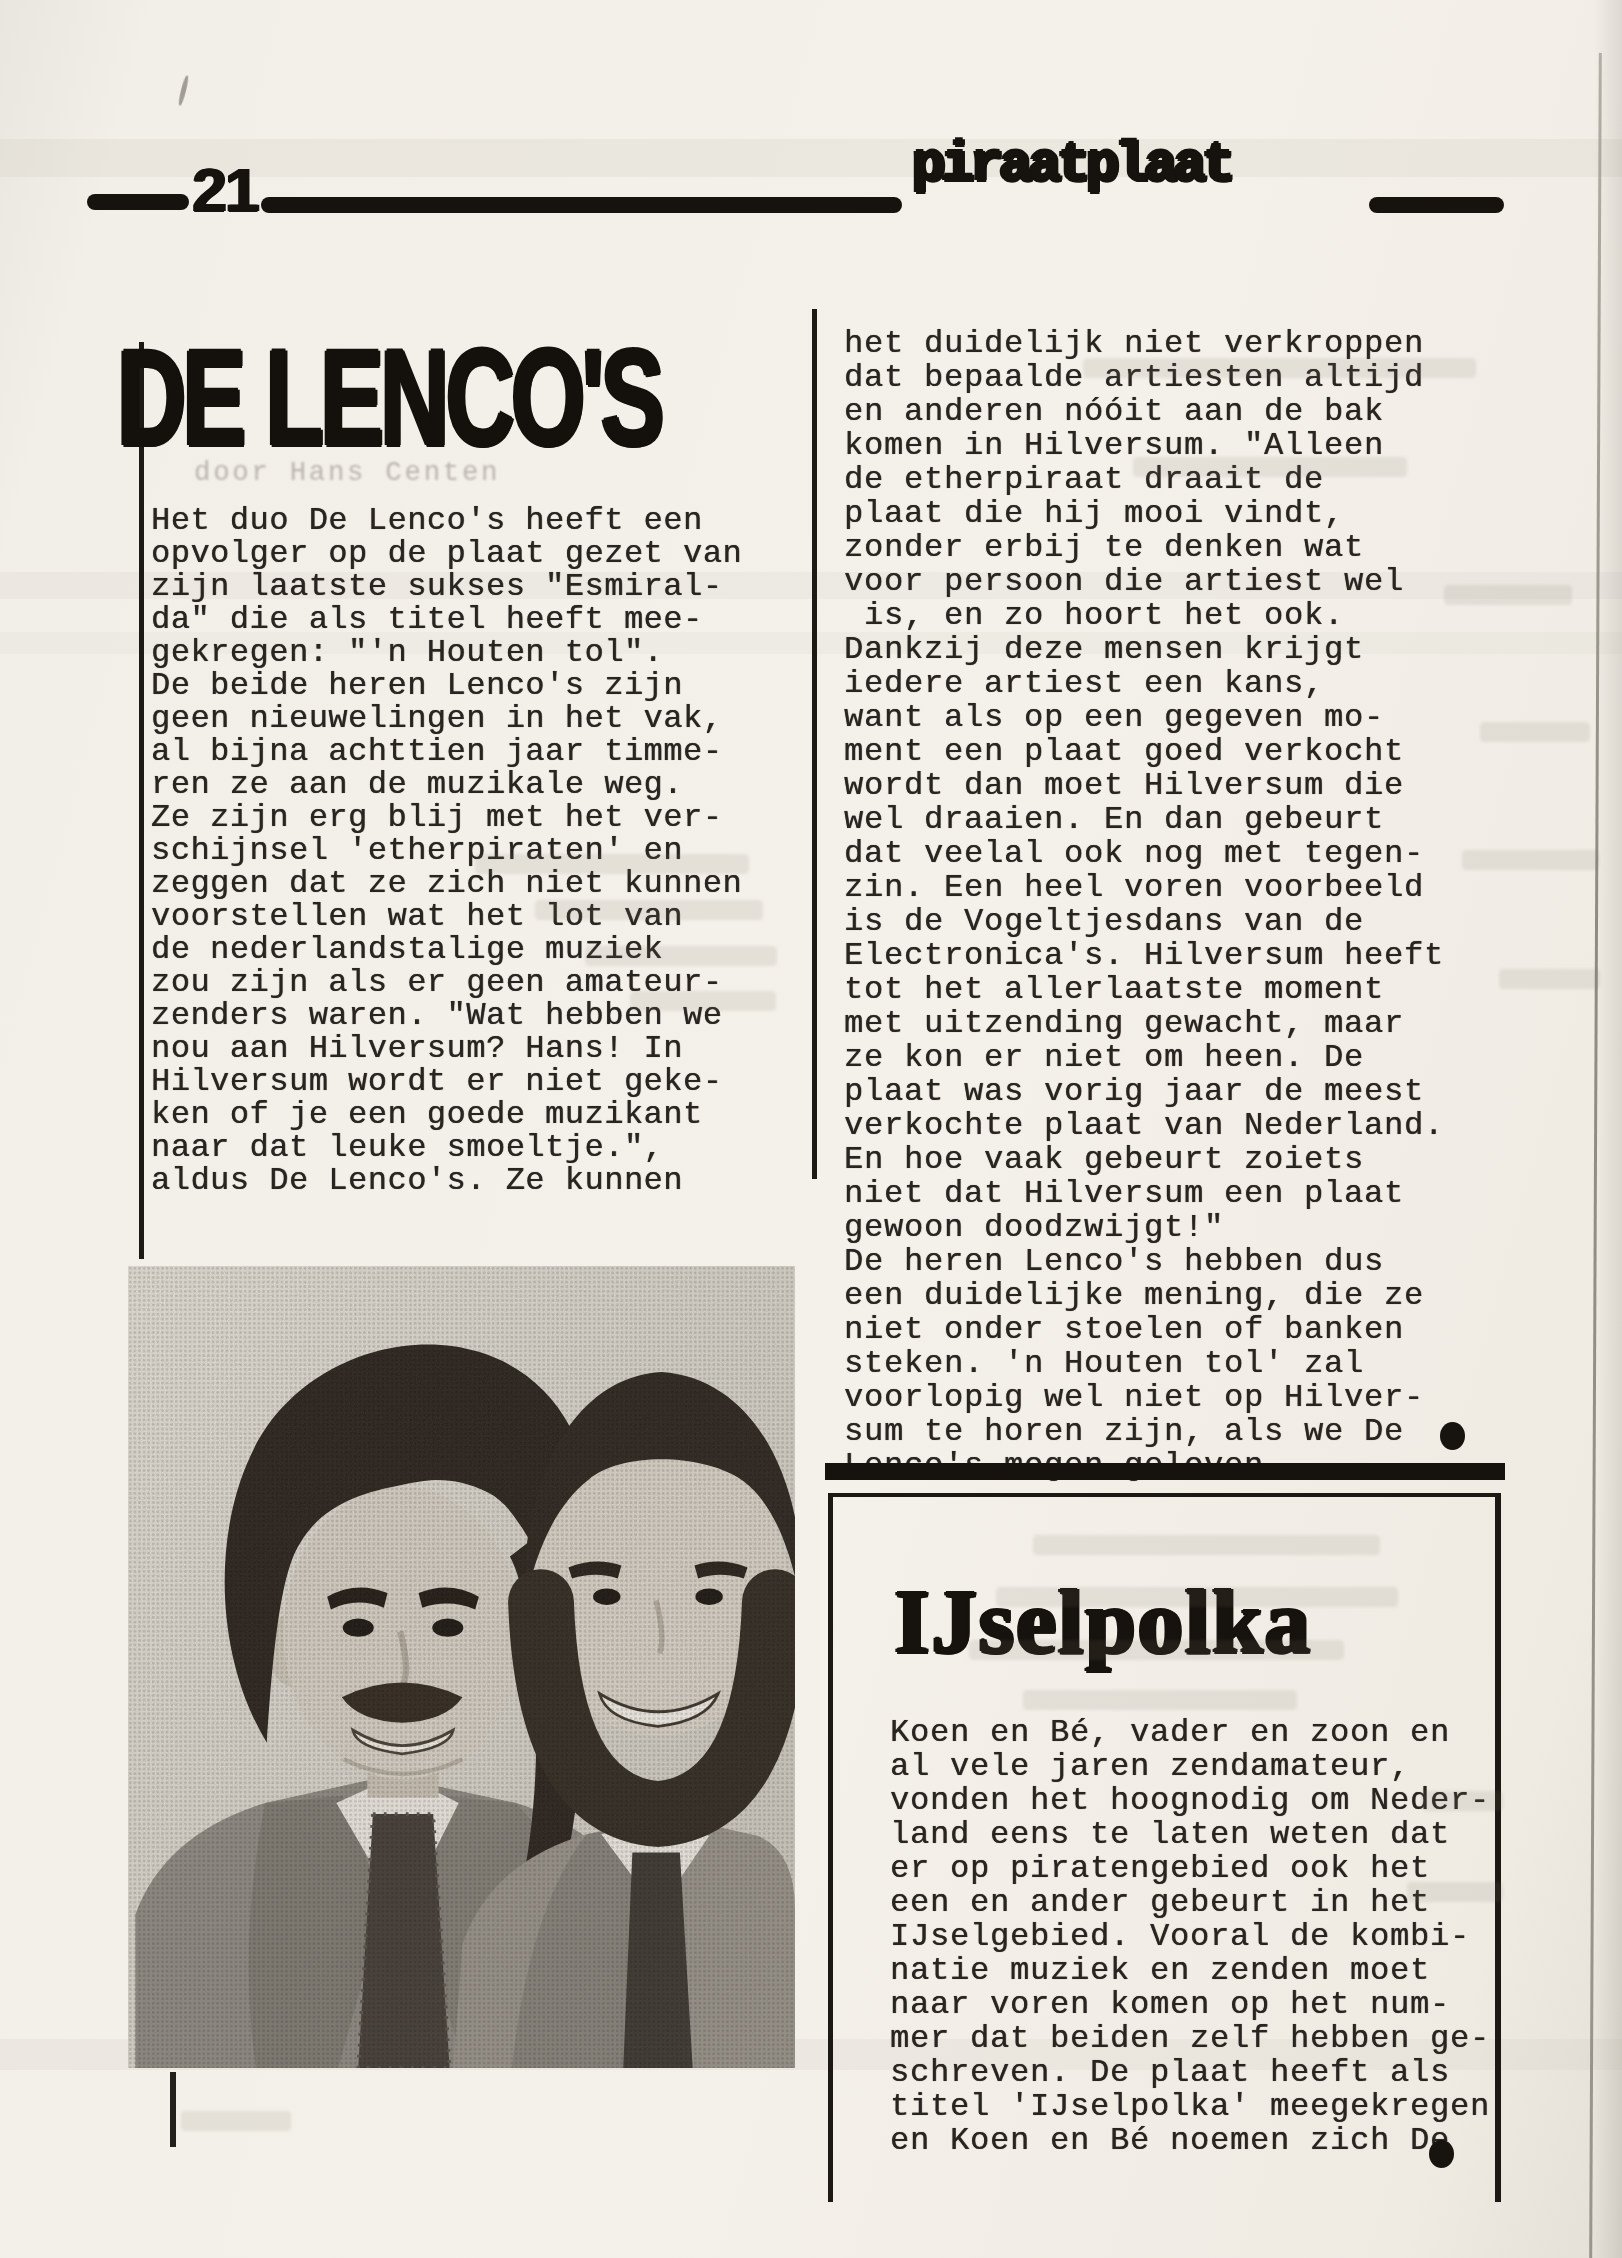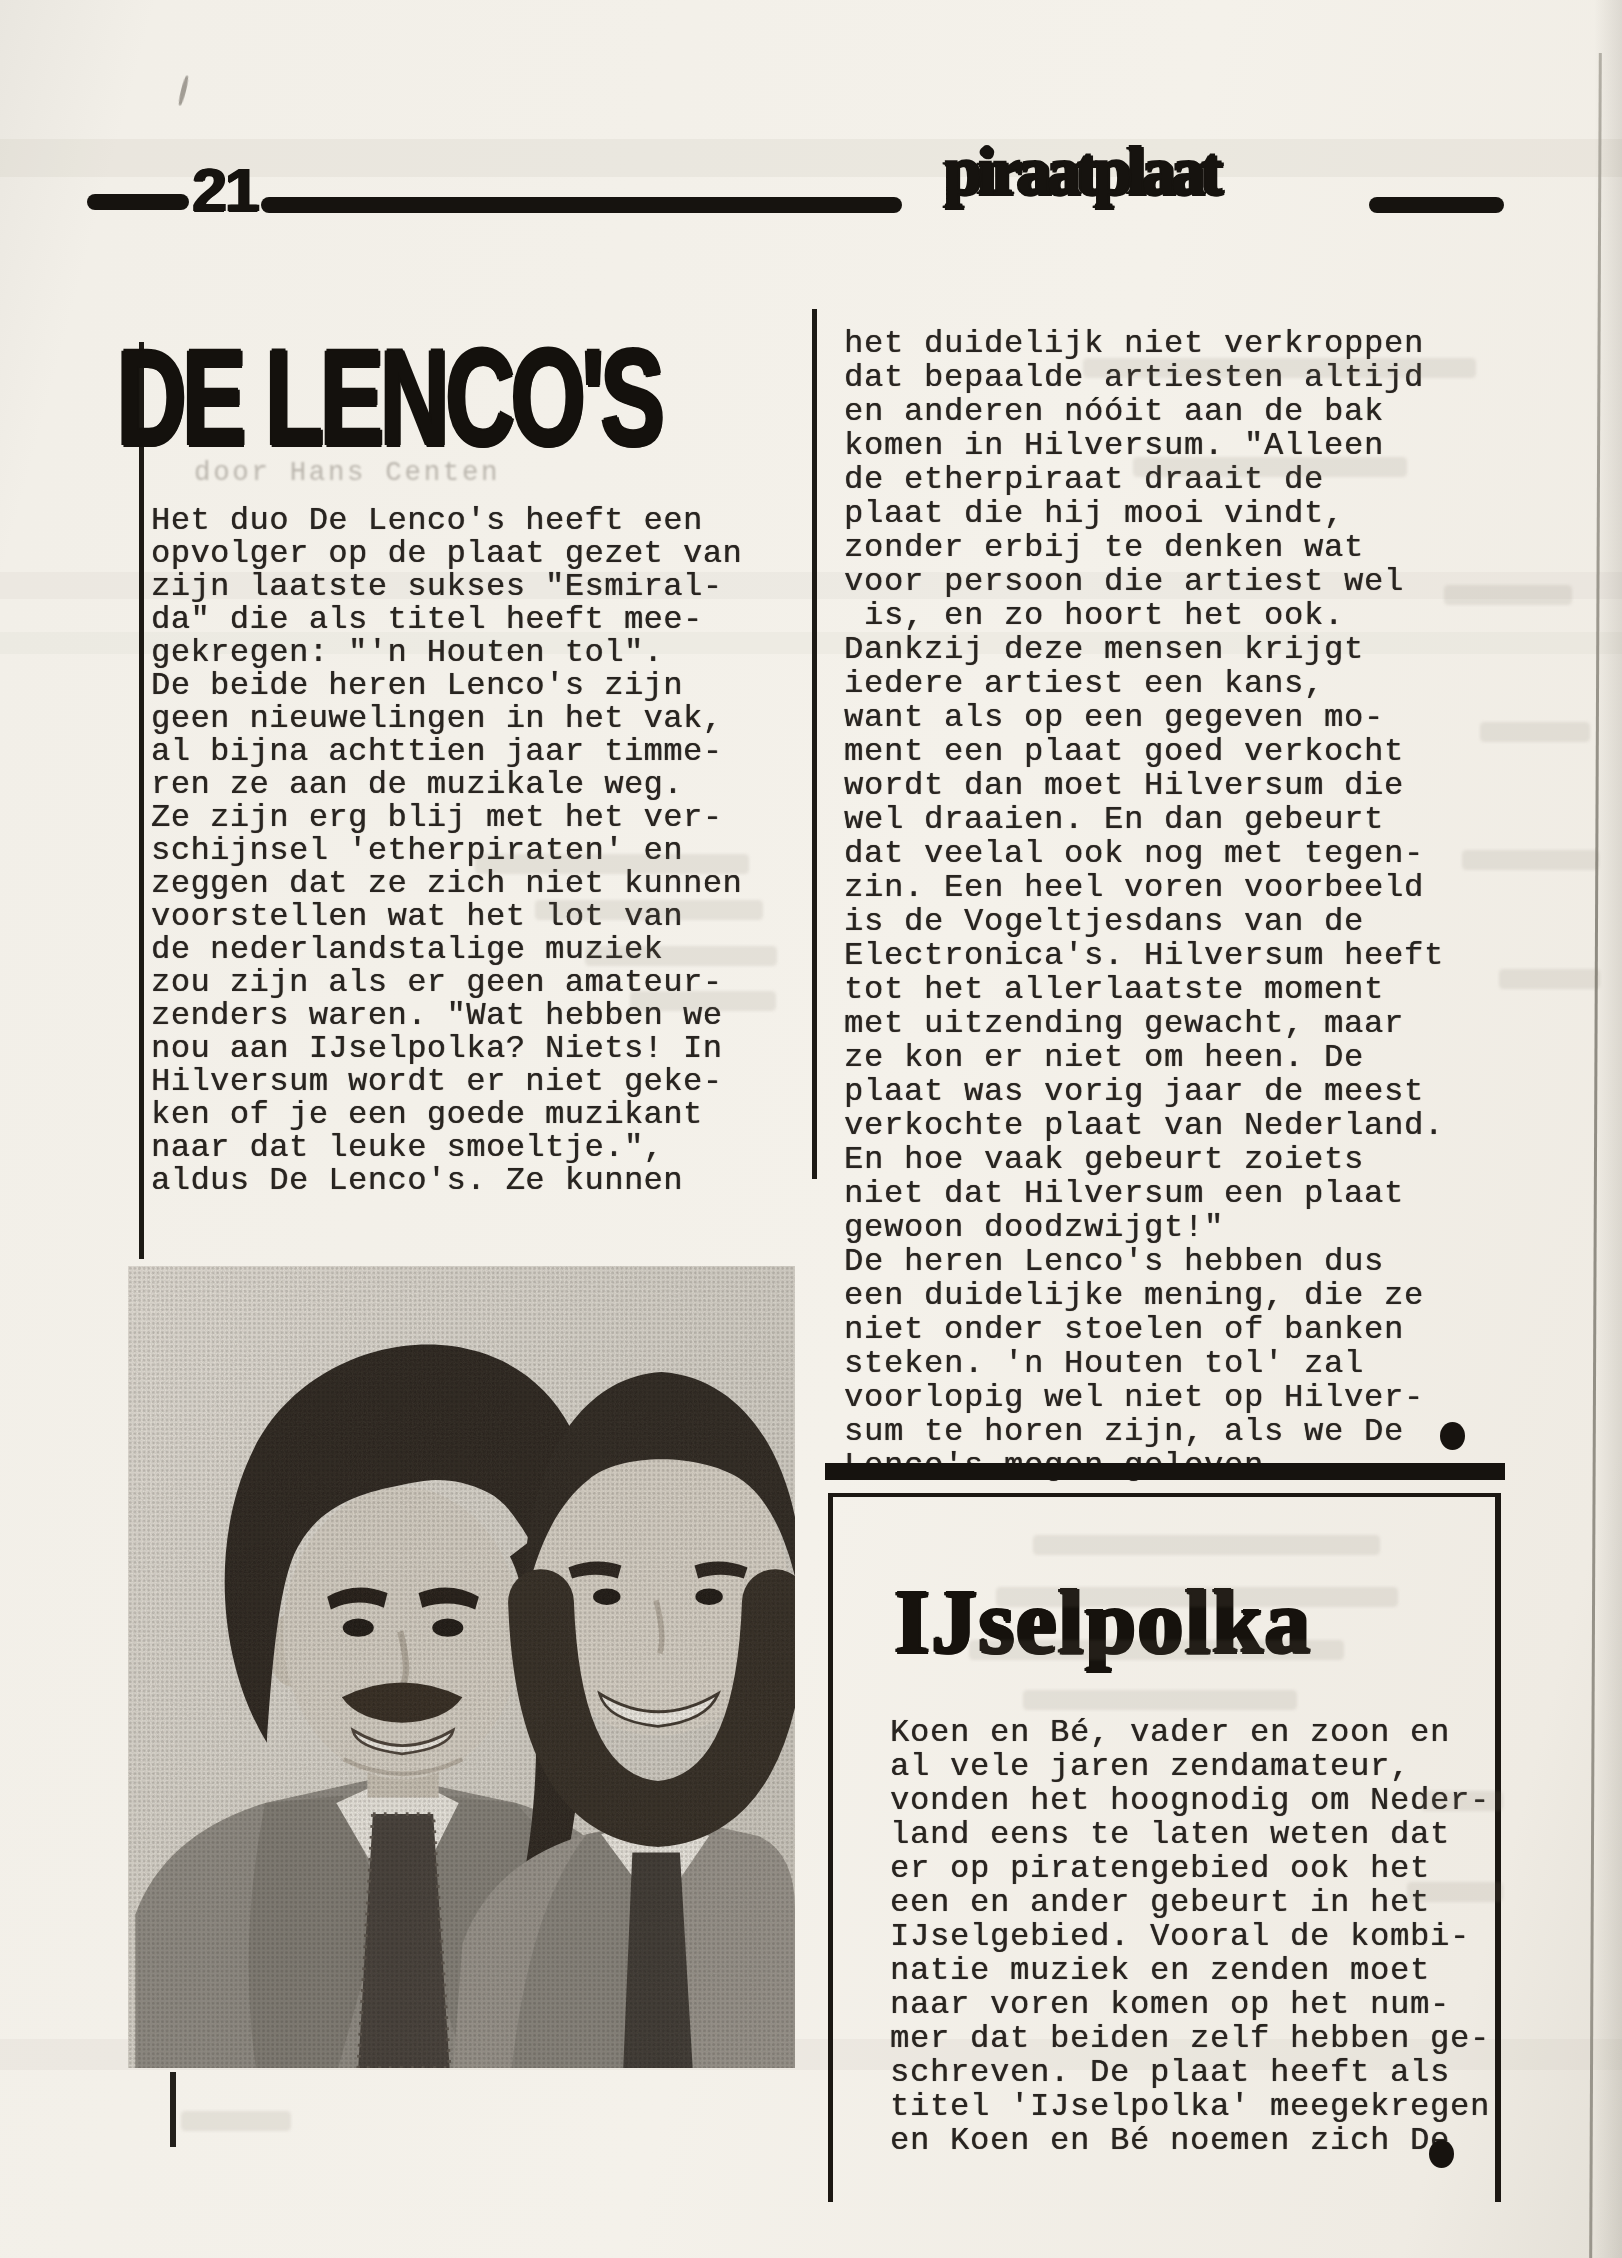--- a/index.html
+++ b/index.html
@@ -12,22 +12,22 @@
   .band{position:absolute;left:0;width:100%;background:rgba(205,199,188,0.22);pointer-events:none;}
   .edge-right-shade{position:absolute;top:0;right:0;width:29px;height:100%;
     background:linear-gradient(to right,rgba(0,0,0,0),rgba(60,55,45,0.12));}
   .fold-line{position:absolute;left:1594px;top:53px;width:2.7px;height:2206px;
     background:linear-gradient(#a8a49a,#7e7a70 40%,#8d897f);transform:rotate(0.25deg);opacity:.85;}
   
   .rule{position:absolute;background:#16130f;border-radius:8.2px;}
   .page-num{position:absolute;left:192px;top:154px;font-family:"Liberation Sans",sans-serif;
     font-weight:700;font-size:62px;letter-spacing:-1.8px;color:#16130f;
     text-shadow:1.8px 0 currentColor,-0.9px 0 currentColor,0 0.9px currentColor;}
-  .logo{position:absolute;left:944px;top:137px;font-family:Liberation Serif, serif;
-    font-weight:700;font-size:68px;letter-spacing:-4.6px;color:#16130f;line-height:1;
+  .logo{position:absolute;left:912px;top:137px;font-family:Liberation Mono, monospace;
+    font-weight:700;font-size:56px;letter-spacing:-4.6px;color:#16130f;line-height:1;
     text-shadow:2.3px 0 currentColor,-2.3px 0 currentColor,0 1.8px currentColor,0 -1.8px currentColor,1.8px 1.8px currentColor;}
   
   .vrule{position:absolute;background:#1d1a15;}
   
   .headline-lencos{position:absolute;left:117px;top:329px;margin:0;
     font-family:"Liberation Sans",sans-serif;font-weight:700;font-size:137px;line-height:1;
     letter-spacing:-5.5px;color:#14110d;transform:scaleX(0.70);transform-origin:left top;
     text-shadow:2.7px 0 currentColor,-2.7px 0 currentColor,0 2.3px currentColor,0 -2.3px currentColor,1.8px 1.8px currentColor;}
   .headline-ijssel{position:absolute;left:53px;top:71px;margin:8px;
     font-family:"Liberation Serif","DejaVu Serif",serif;font-weight:700;font-size:91px;line-height:1;
@@ -93,21 +93,21 @@
       <div class="tline">geen nieuwelingen in het vak,</div>
       <div class="tline">al bijna achttien jaar timme-</div>
       <div class="tline">ren ze aan de muzikale weg.</div>
       <div class="tline">Ze zijn erg blij met het ver-</div>
       <div class="tline">schijnsel 'etherpiraten' en</div>
       <div class="tline">zeggen dat ze zich niet kunnen</div>
       <div class="tline">voorstellen wat het lot van</div>
       <div class="tline">de nederlandstalige muziek</div>
       <div class="tline">zou zijn als er geen amateur-</div>
       <div class="tline">zenders waren. "Wat hebben we</div>
-      <div class="tline">nou aan IJselpolka? Niets! In</div>
+      <div class="tline">nou aan Hilversum? Hans! In</div>
       <div class="tline">Hilversum wordt er niet geke-</div>
       <div class="tline">ken of je een goede muzikant</div>
       <div class="tline">naar dat leuke smoeltje.",</div>
       <div class="tline">aldus De Lenco's. Ze kunnen</div>
     </div>
   <div class="col col2">
       <div class="tline">het duidelijk niet verkroppen</div>
       <div class="tline">dat bepaalde artiesten altijd</div>
       <div class="tline">en anderen nóóit aan de bak</div>
       <div class="tline">komen in Hilversum. "Alleen</div>

